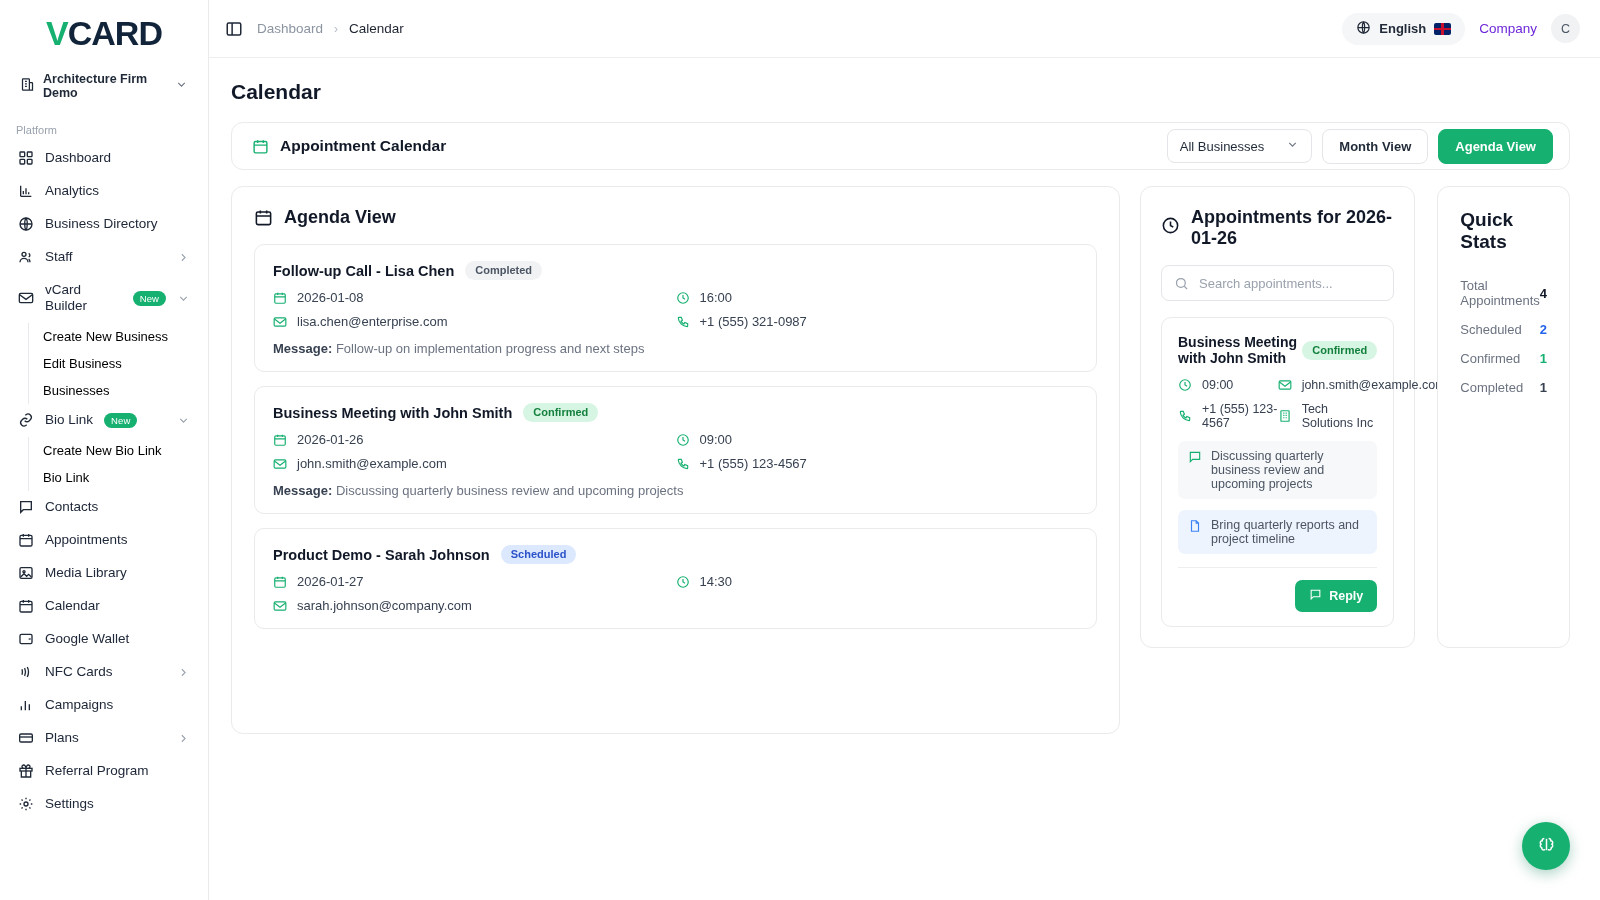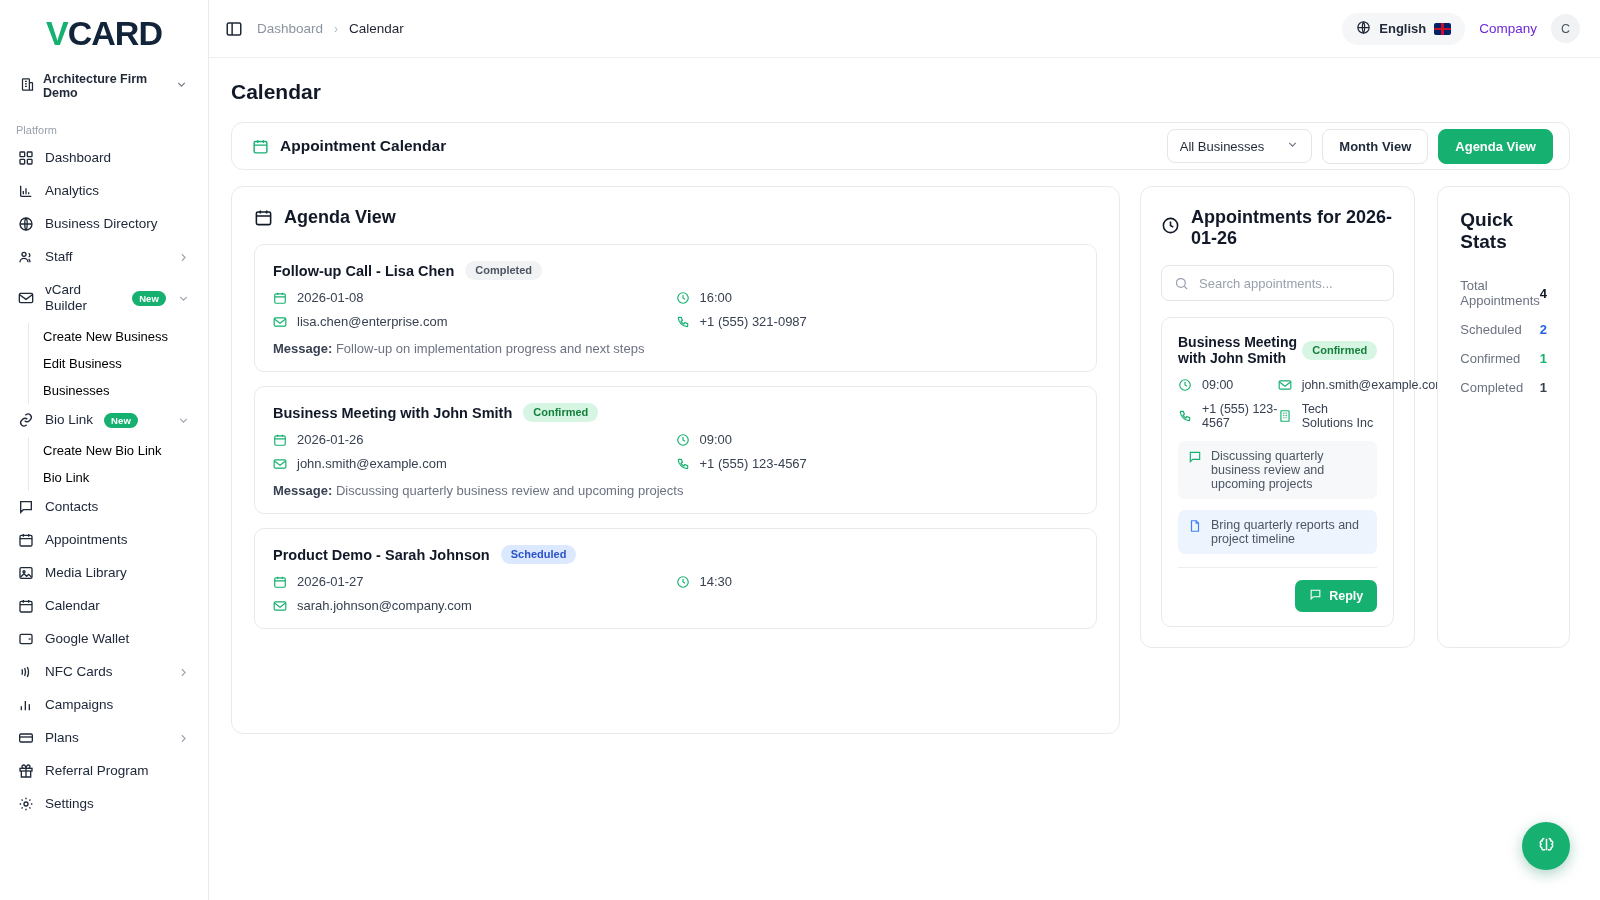--- a/index.html
+++ b/index.html
@@ -36,21 +36,21 @@
   .nav-item {
     display: flex; align-items: center; gap: 11px;
     padding: 8px 8px; border-radius: 8px; cursor: pointer;
     font-size: 13.5px; color: #20293a; line-height: 16px;
     margin-bottom: 1px;
   }
   .nav-item .ico { width: 16px; height: 16px; flex: 0 0 16px; display: inline-flex; align-items: center; justify-content: center; color: #1f2937; }
   .nav-item .ico svg { width: 16px; height: 16px; display: block; }
   .nav-item .arrow { margin-left: auto; color: #9aa2ad; display: inline-flex; }
   .badge-new {
-    background: #16b070; color: #fff; font-size: 9.5px; font-weight: 700;
+    background: #16b070; color: #fff; font-size: 9.5px; font-weight: 400;
     border-radius: 9px; padding: 2px 7px; line-height: 11px; letter-spacing: .1px;
   }
   .subnav { margin-left: 18px; border-left: 1px solid #e7e9ec; padding-left: 0; }
   .subnav-item {
     font-size: 13px; color: #000000; padding: 6px 0 6px 14px; cursor: pointer;
     border-radius: 0 6px 6px 0;
   }
 
   
   .main { flex: 1 1 auto; height: 900px; display: flex; flex-direction: column; background: #ffffff; overflow: hidden; position: relative; }

